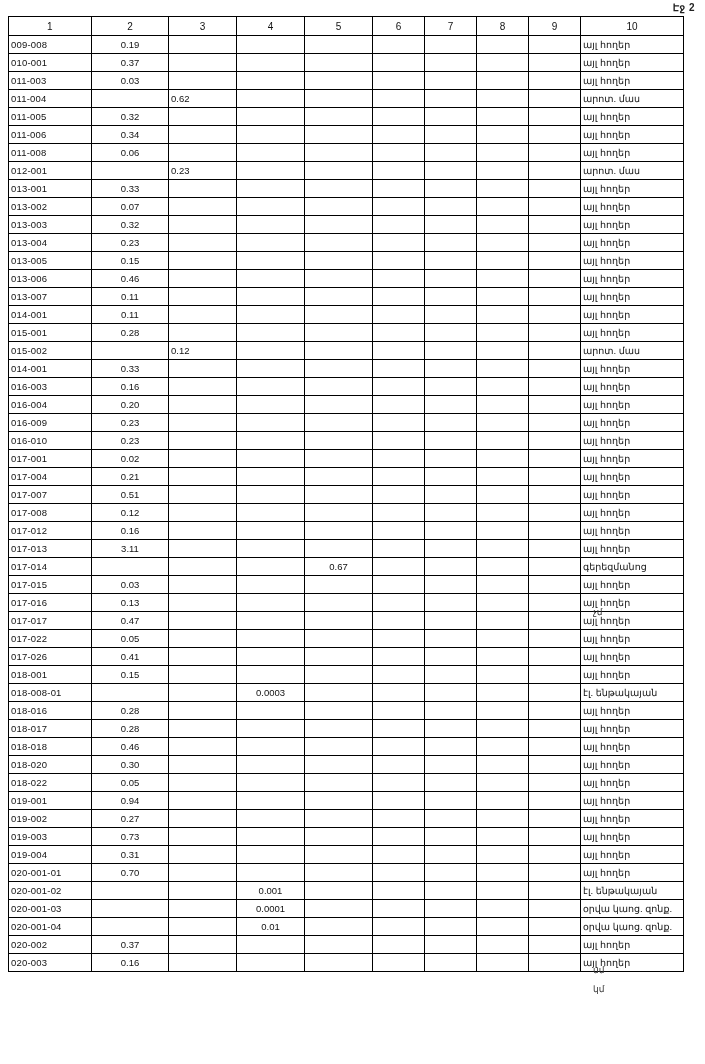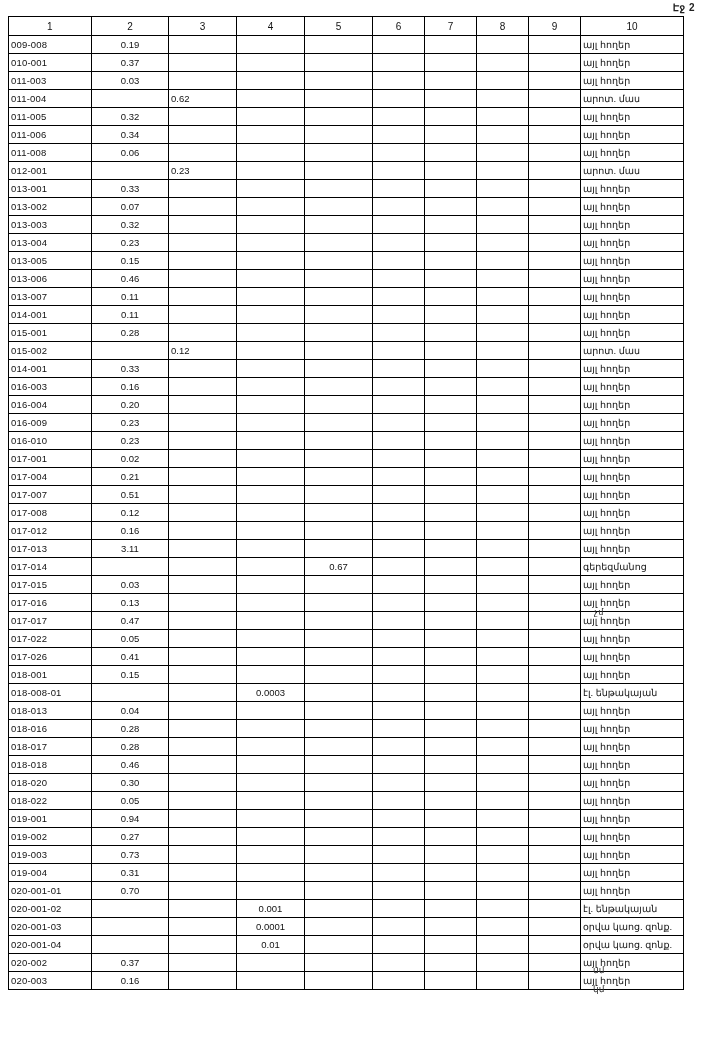--- a/index.html
+++ b/index.html
@@ -73,21 +73,21 @@
     top: 0;
     width: 62px;
     height: 1064px;
     font-size: 9px;
     color: #333;
   }
   .margin-notes span {
     position: absolute;
     left: 12px;
   }
-  .mn-1 { top: 607px; font-family: Liberation Mono, monospace; }
+  .mn-1 { top: 607px; }
   .mn-2 { top: 984px; }
   .mn-3 { top: 965px; }
 </style>
 </head>
 <body>
 
 <div class="page">
 
   <div class="page-header">Էջ 2</div>
 
@@ -544,32 +544,20 @@
             <td class="c3"></td>
             <td class="c4">0.0003</td>
             <td class="c5"></td>
             <td class="c6"></td>
             <td class="c7"></td>
             <td class="c8"></td>
             <td class="c9"></td>
             <td class="c10">էլ. ենթակայան</td>
           </tr>
           <tr>
-            <td class="c1">018-013</td>
-            <td class="c2">0.04</td>
-            <td class="c3"></td>
-            <td class="c4"></td>
-            <td class="c5"></td>
-            <td class="c6"></td>
-            <td class="c7"></td>
-            <td class="c8"></td>
-            <td class="c9"></td>
-            <td class="c10">այլ հողեր</td>
-          </tr>
-          <tr>
             <td class="c1">018-016</td>
             <td class="c2">0.28</td>
             <td class="c3"></td>
             <td class="c4"></td>
             <td class="c5"></td>
             <td class="c6"></td>
             <td class="c7"></td>
             <td class="c8"></td>
             <td class="c9"></td>
             <td class="c10">այլ հողեր</td>

